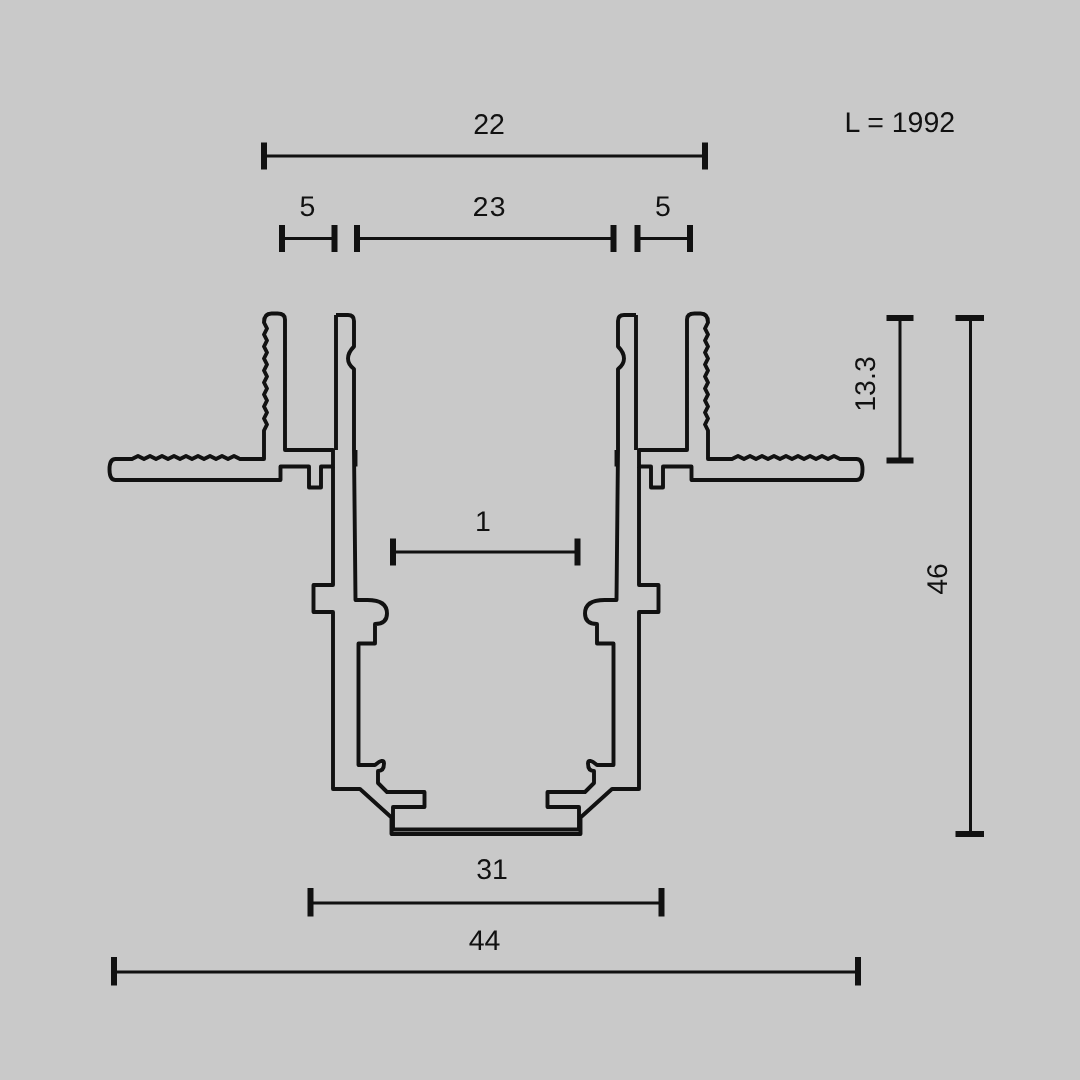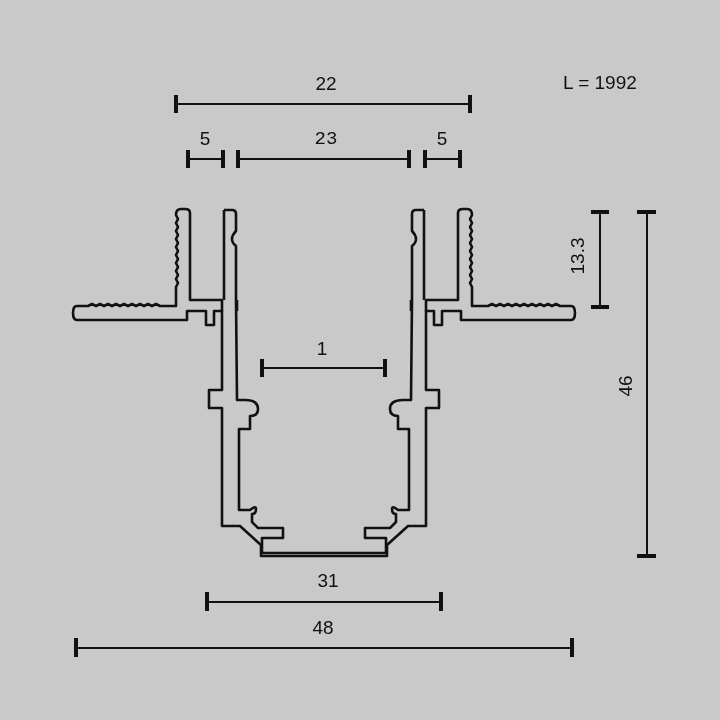--- a/index.html
+++ b/index.html
@@ -123,15 +123,15 @@
   </g>
 </svg>
 
 <div class="lbl" style="left:563px; top:72px;">L = 1992</div>
 <div class="lbl c" style="left:326px; top:73px;">22</div>
 <div class="lbl c" style="left:205px; top:128px;">5</div>
 <div class="lbl c" style="left:326px; top:128px;font-family:Liberation Mono, monospace;">23</div>
 <div class="lbl c" style="left:442px; top:128px;">5</div>
 <div class="lbl c" style="left:322px; top:338px;">1</div>
 <div class="lbl c" style="left:328px; top:570px;">31</div>
-<div class="lbl c" style="left:323px; top:617px;">48</div>
+<div class="lbl c" style="left:323px; top:617px;">44</div>
 <div class="lbl rot" style="left:578px; top:256px;">13.3</div>
 <div class="lbl rot" style="left:626px; top:386px;">46</div>
 
 </body></html>

